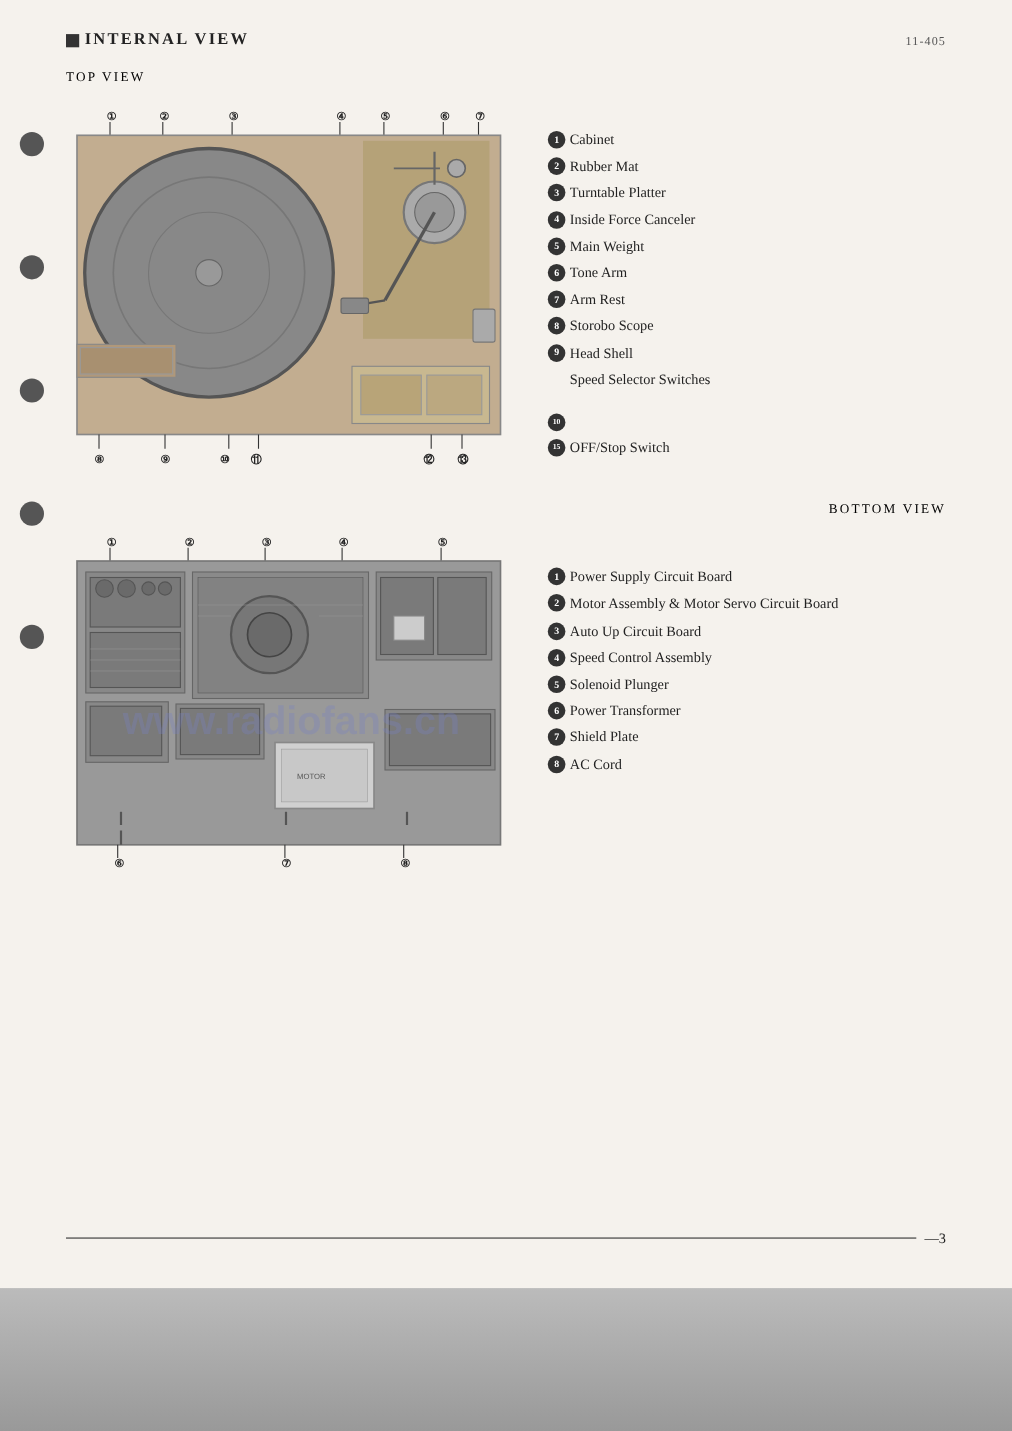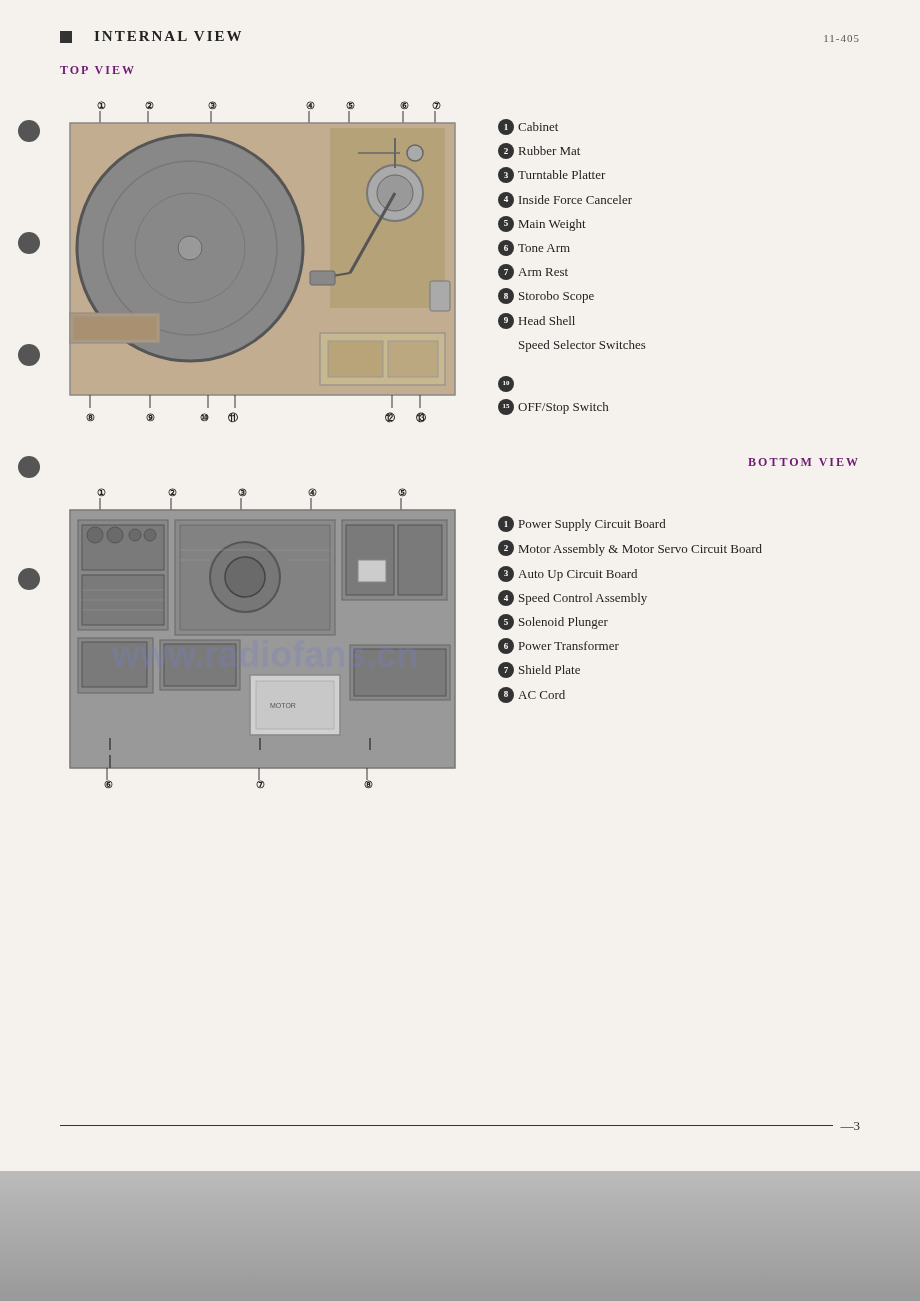--- a/index.html
+++ b/index.html
@@ -22,21 +22,21 @@
     
     .header {
       padding: 28px 60px 10px 60px;
       display: flex;
       justify-content: space-between;
       align-items: flex-start;
     }
     .header-title {
       display: flex;
       align-items: center;
-      gap: 22px;
+      gap: 5px;
       font-size: 15px;
       font-weight: bold;
       letter-spacing: 2px;
       color: #222;
     }
     .header-title-square {
       width: 12px;
       height: 12px;
       background: #333;
       display: inline-block;
@@ -45,23 +45,23 @@
     .page-number-top {
       font-size: 11px;
       color: #555;
       letter-spacing: 1px;
       padding-top: 4px;
     }
 
     
     .section-label {
       font-size: 12px;
-      font-weight: bold;
+      font-weight: normal;
       letter-spacing: 2px;
-      color: #701a75;
+      color: #000000;
       margin-bottom: 10px;
     }
 
     
     .parts-list {
       flex: 1;
       padding-top: 20px;
     }
 
     .parts-list-item {

